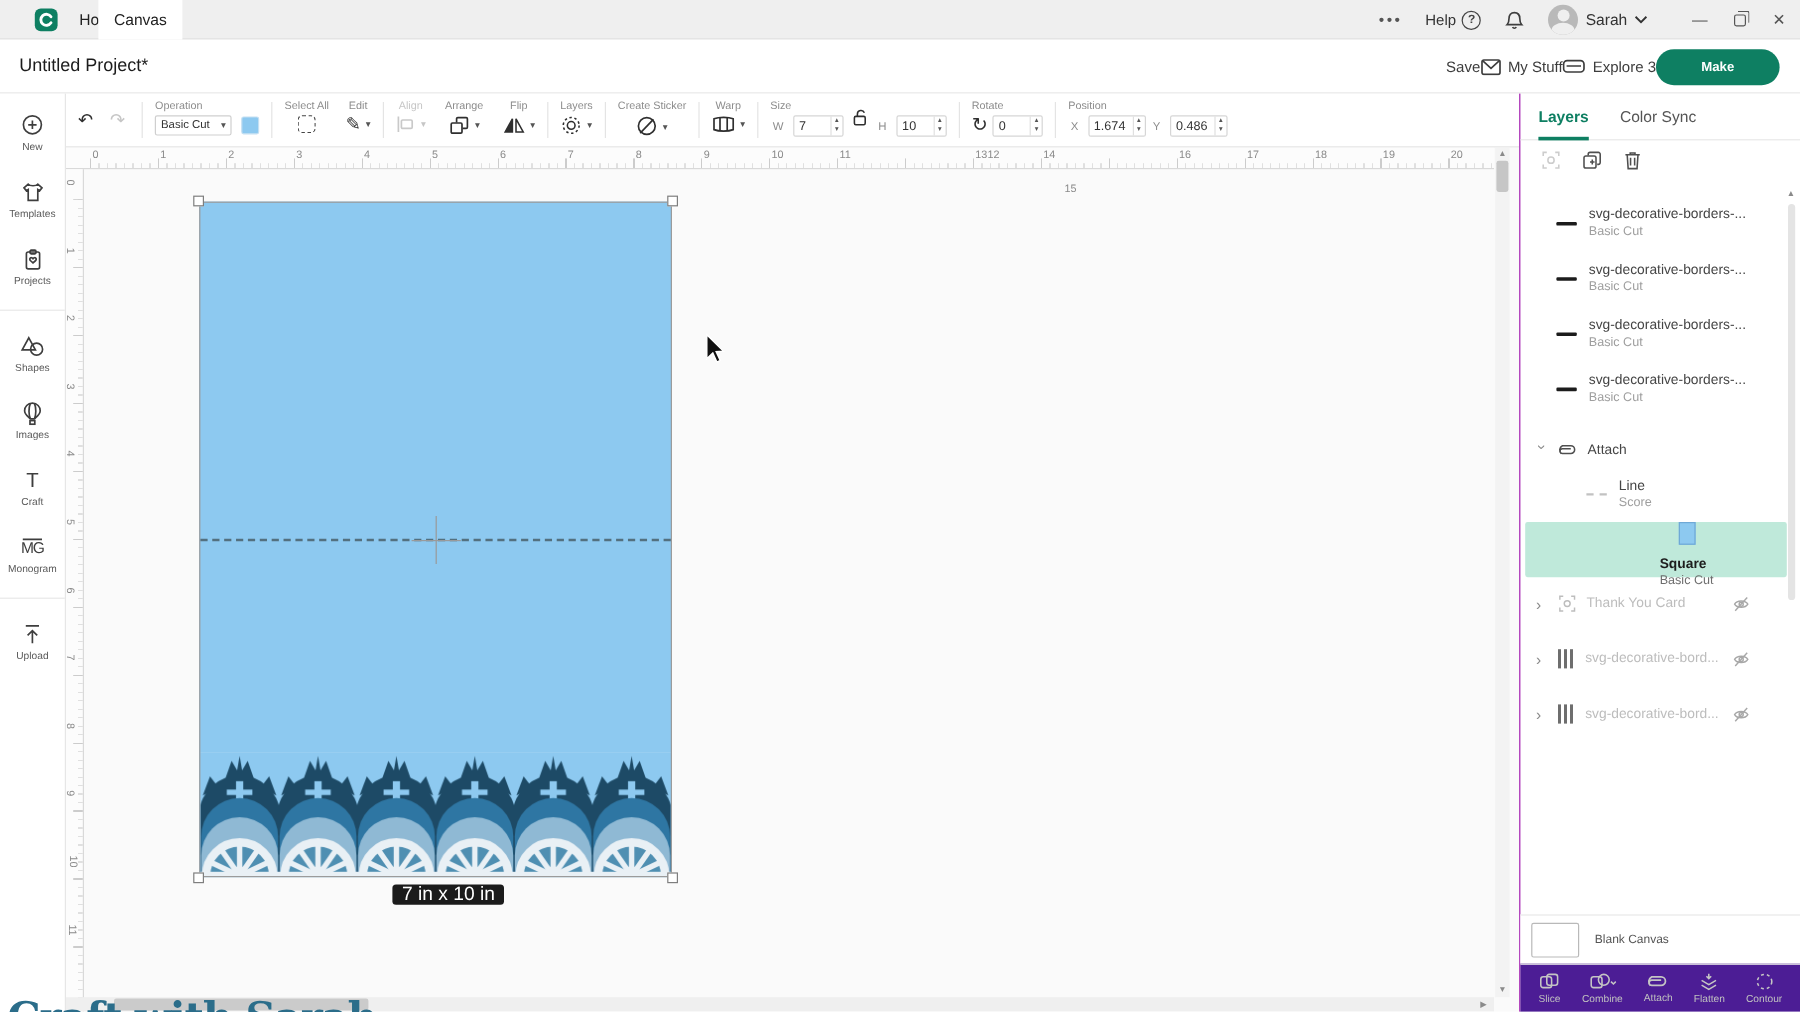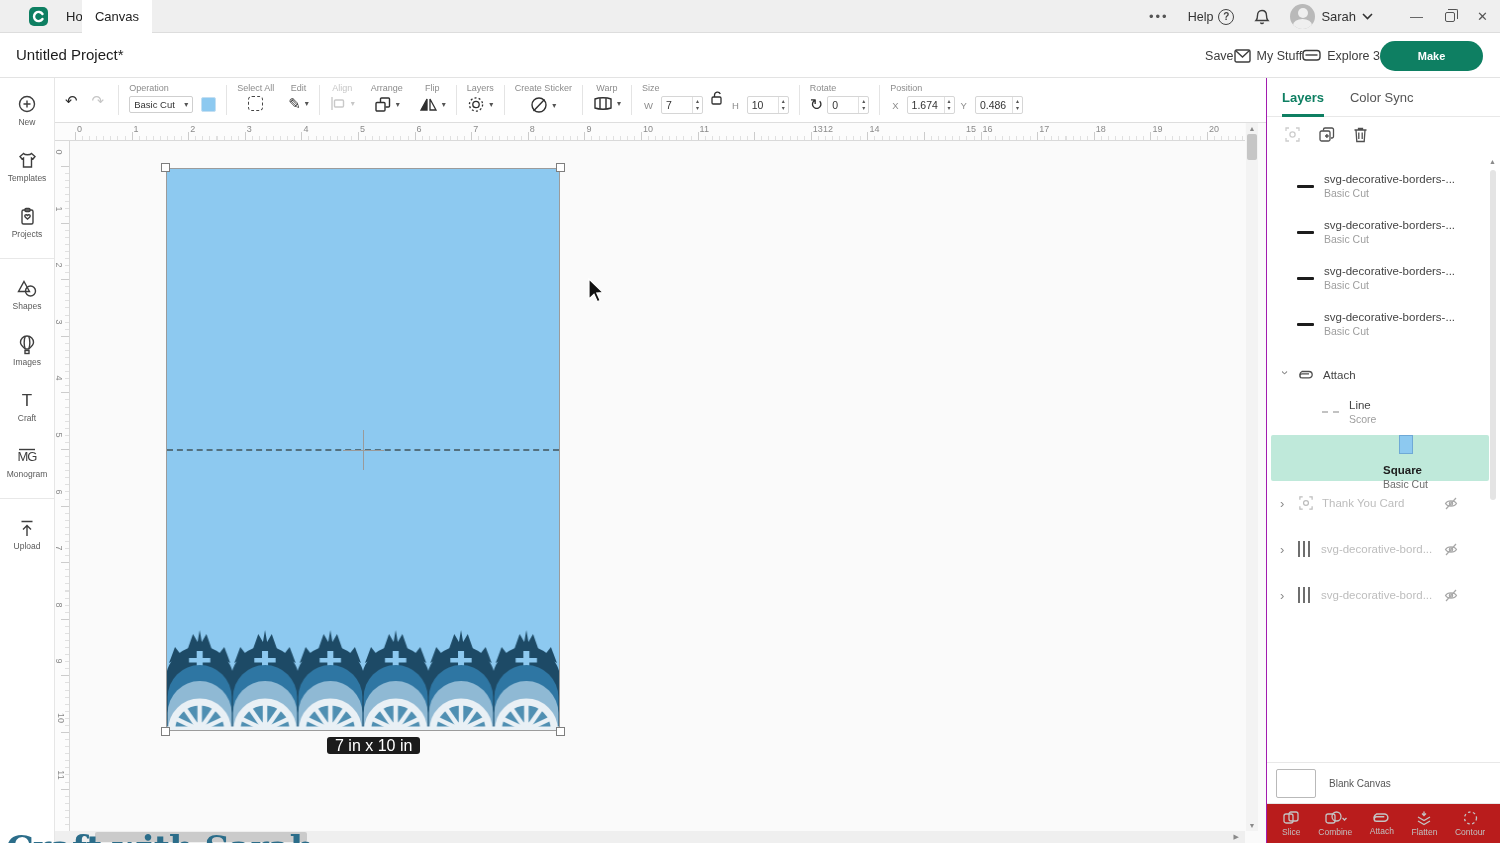--- a/index.html
+++ b/index.html
@@ -112,21 +112,21 @@
   .group-label.dim{color:#bdbdbd;}
   .row-selected{background:var(--selection-mint);margin:0 0 0 4px;width:218px;border-radius:2px;flex-direction:column;}
   .row-selected .lp-title{font-weight:bold;color:#1d1d1d;}
   .row-selected .lp-sub{color:#6e6e6e;}
   .eye{margin-left:auto;margin-right:42px;flex:none;}
   .lp-scroll{position:absolute;right:3px;top:80px;width:8px;bottom:86px;}
   .lp-scroll .sthumb{position:absolute;left:1px;top:12px;width:6px;height:330px;background:#e4e4e4;border-radius:3px;}
   .blank-row{position:absolute;left:0;bottom:40px;width:100%;height:41px;border-top:1px solid #e8e8e8;display:flex;align-items:center;gap:13px;padding-left:9px;background:#fff;}
   .blank-thumb{width:40px;height:29px;background:#fff;border:1px solid #b9b9b9;border-radius:2px;}
   .blank-label{font-size:10px;color:#555;}
-  .lp-bottom{position:absolute;left:0;bottom:0;width:100%;height:40px;border-top:1px solid #e8e8e8;display:flex;align-items:center;justify-content:space-around;padding:0 6px;background:#b91c1c;text-align:right;}
+  .lp-bottom{position:absolute;left:0;bottom:0;width:100%;height:40px;border-top:1px solid #e8e8e8;display:flex;align-items:center;justify-content:space-around;padding:0 6px;background:#4c1d95;text-align:right;}
   .lpb-item{display:flex;flex-direction:column;align-items:center;gap:1px;}
   .lpb-item svg{stroke:#c4c4c4;fill:none;stroke-width:1.3;}
   .lpb-item span{font-size:8.5px;color:#c0c0c0;}
 </style>
 </head>
 <body>
 
 <div class="titlebar">
   <div class="logo">
     <svg width="15" height="15" viewBox="0 0 15 15">
@@ -426,21 +426,21 @@
       <span class="rh-num" style="left: 305px;">5</span>
       <span class="rh-num" style="left: 361.6px;">6</span>
       <span class="rh-num" style="left: 418.2px;">7</span>
       <span class="rh-num" style="left: 474.8px;">8</span>
       <span class="rh-num" style="left: 531.4px;">9</span>
       <span class="rh-num" style="left: 588px;">10</span>
       <span class="rh-num" style="left: 644.6px;">11</span>
       <span class="rh-num" style="left: 728px; margin-left: 40px;">12</span>
       <span class="rh-num" style="left: 757.8px;">13</span>
       <span class="rh-num" style="left: 814.4px;">14</span>
-      <span class="rh-num" style="left: 911px;">15</span>
+      <span class="rh-num" style="left: 832px; margin-top: 28px;">15</span>
       <span class="rh-num" style="left: 927.6px;">16</span>
       <span class="rh-num" style="left: 984.2px;">17</span>
       <span class="rh-num" style="left: 1040.8px;">18</span>
       <span class="rh-num" style="left: 1097.4px;">19</span>
       <span class="rh-num" style="left: 1154px;">20</span>
     </div>
   <div class="ruler-v">
       <span class="rv-num" style="top: 6px;">0</span>
       <span class="rv-num" style="top: 62.6px;">1</span>
       <span class="rv-num" style="top: 119.2px;">2</span>

